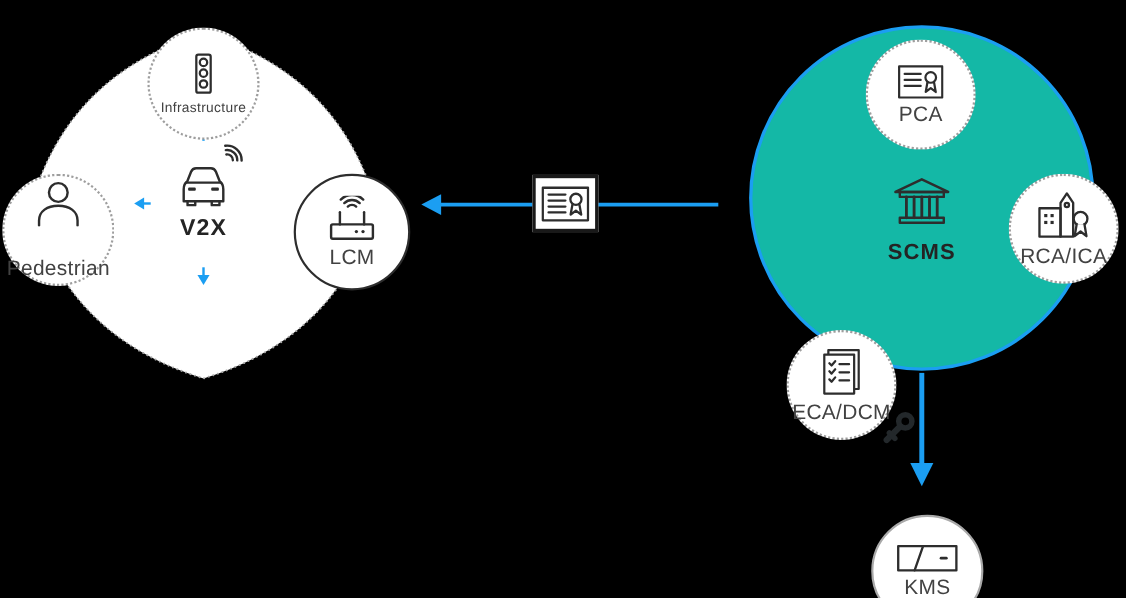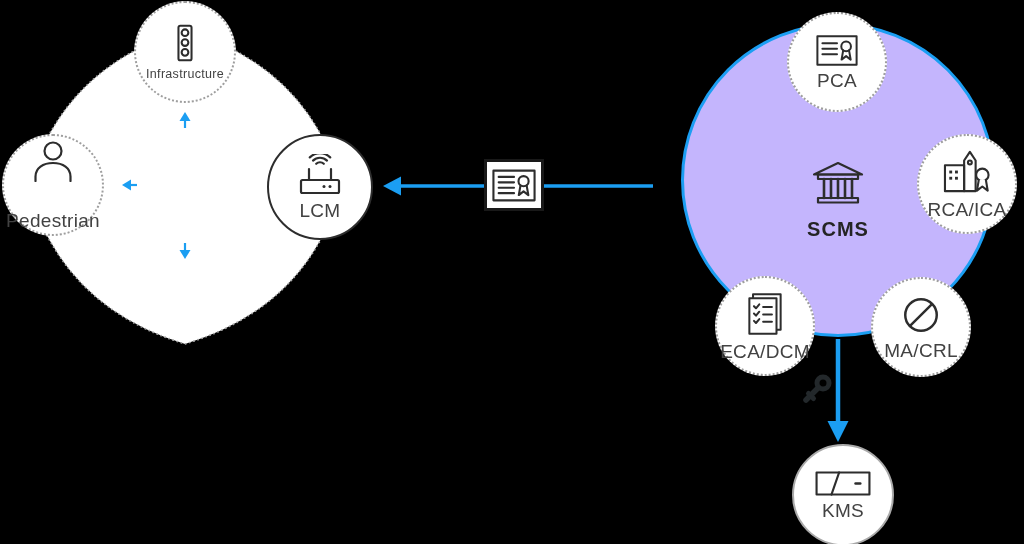--- a/index.html
+++ b/index.html
@@ -5,39 +5,39 @@
   html,body{margin:0;padding:0;background:#000;}
   #stage{
     position:relative;width:1024px;height:544px;background:#000;overflow:hidden;
     font-family:"Liberation Sans", sans-serif;
   }
   .layer{position:absolute;left:0;top:0;pointer-events:none;}
   
   .node{
     position:absolute;border-radius:50%;background:#fff;
     display:flex;flex-direction:column;align-items:center;justify-content:center;
-    box-sizing:border-box;gap:5px;
+    box-sizing:border-box;gap:5px;margin-top:24px;
   }
   .dotted{border:2px dotted #9e9e9e;}
   .solid{border:2px solid #2d2d2d;}
   .soft{border:2px solid #a9a9a9;}
   .label{
     font-size:19px;color:#424242;letter-spacing:.3px;line-height:1;white-space:nowrap;
   }
   .bold-label{
     font-size:21px;font-weight:700;color:#242424;letter-spacing:1px;line-height:1;white-space:nowrap;
   }
   
   svg.line{fill:none;stroke:#2d2d2d;stroke-width:2.2;stroke-linecap:round;stroke-linejoin:round;}
   svg.line .fill{fill:#2d2d2d;stroke:none;}
   svg.line .thick{stroke-width:2.6;}
   
   #scms-circle{
     position:absolute;left:681px;top:23px;width:314px;height:314px;border-radius:50%;
-    background:#c4b5fd;border:3px solid #1b9ef2;box-sizing:border-box;
+    background:#14b8a6;border:3px solid #1b9ef2;box-sizing:border-box;
     display:flex;flex-direction:column;align-items:center;justify-content:center;gap:8px;
   }
   #scms-inner{display:flex;flex-direction:column;align-items:center;gap:8px;transform:translateY(20px);}
   
   #v2x-center{
     position:absolute;left:161px;top:131px;width:62px;
     display:flex;flex-direction:column;align-items:center;gap:8px;
   }
   #v2x-center .bold-label{margin-right:14px;}
   
@@ -121,20 +121,36 @@
       <path d="M13.8,3.4 a14.5,14.5 0 0 1 20.4,0"></path>
       <rect x="5" y="26" width="38" height="13" rx="1.5"></rect>
       <path d="M13,26 V15"></path>
       <path d="M35,26 V15"></path>
       <circle class="fill" cx="28" cy="32.5" r="1.5"></circle>
       <circle class="fill" cx="34" cy="32.5" r="1.5"></circle>
     </svg>
     <div class="label">LCM</div>
   </div>
 
+  <div id="v2x-center">
+    <svg class="line" width="62" height="58" viewBox="0 0 62 58">
+      <g transform="translate(46,14) rotate(42)">
+        <path d="M-4,-2.6 a5.2,5.2 0 0 1 8,0"></path>
+        <path d="M-7,-5.2 a9.2,9.2 0 0 1 14,0"></path>
+        <path d="M-10,-7.8 a13.2,13.2 0 0 1 20,0"></path>
+      </g>
+      <path d="M6,52 v-11 c0,-3.4 1.2,-5.6 3.2,-7 l3.5,-8.8 c0.8,-2 2.3,-3.2 4.6,-3.2 h13.4 c2.3,0 3.8,1.2 4.6,3.2 l3.5,8.8 c2,1.4 3.2,3.6 3.2,7 v11 z"></path>
+      <path d="M8.2,35 H39.8"></path>
+      <rect class="fill" x="10" y="39.5" width="7" height="3" rx="1"></rect>
+      <rect class="fill" x="31" y="39.5" width="7" height="3" rx="1"></rect>
+      <path d="M9.5,52 v3.5 h7 v-3.5"></path>
+      <path d="M31.5,52 v3.5 h7 v-3.5"></path>
+    </svg>
+    <div class="bold-label">V2X</div>
+  </div>
 
   <div id="cert-box">
     <svg class="line" width="44" height="33" viewBox="0 0 46 34">
       <rect x="1.5" y="1.5" width="43" height="31"></rect>
       <path d="M7,8 H23"></path>
         <path d="M7,13.7 H23"></path>
         <path d="M7,19.4 H23"></path>
         <path d="M7,25 H23"></path>
       <circle cx="33" cy="12.5" r="5.3"></circle>
       <path d="M29.8,16.8 l-1.8,10.2 5,-3.8 5,3.8 -1.8,-10.2"></path>
@@ -176,27 +192,20 @@
       <path d="M10,16.5 l2.2,2.3 3.6,-4.3"></path>
         <path d="M20,17.5 H29.5"></path>
       <path d="M10,24.5 l2.2,2.3 3.6,-4.3"></path>
         <path d="M20,25.5 H29.5"></path>
       <path d="M10,32.5 l2.2,2.3 3.6,-4.3"></path>
         <path d="M20,33.5 H29.5"></path>
     </svg>
     <div class="label">ECA/DCM</div>
   </div>
 
-  <div class="node dotted" style="left:871px;top:277px;width:100px;height:100px;">
-    <svg class="line" width="42" height="42" viewBox="0 0 44 44">
-      <circle class="thick" cx="22" cy="22" r="16.5"></circle>
-      <path class="thick" d="M10.5,33.5 L33.5,10.5"></path>
-    </svg>
-    <div class="label">MA/CRL</div>
-  </div>
 
   <svg id="key" width="40" height="40" viewBox="0 0 40 40" fill="none" stroke="#23282b" stroke-linecap="round">
     <circle cx="26" cy="12" r="6" stroke-width="5"></circle>
     <path d="M21.5,16.5 L9,29" stroke-width="5.5"></path>
     <path d="M11.5,22.5 L16.5,27.5" stroke-width="5"></path>
   </svg>
 
   <div class="node soft" style="left:792px;top:444px;width:102px;height:102px;">
     <svg class="line" width="56" height="25" viewBox="0 0 58 26">
       <rect x="1.5" y="1.5" width="55" height="23"></rect>

